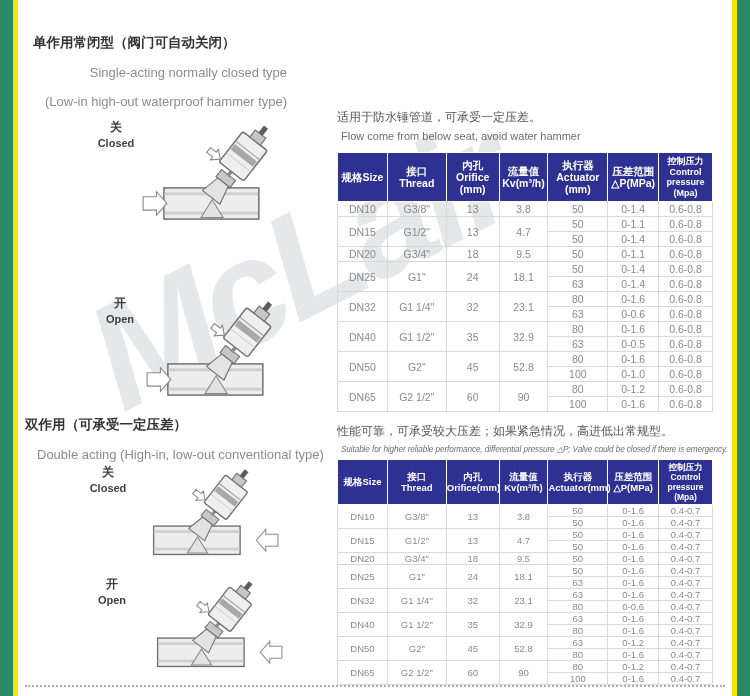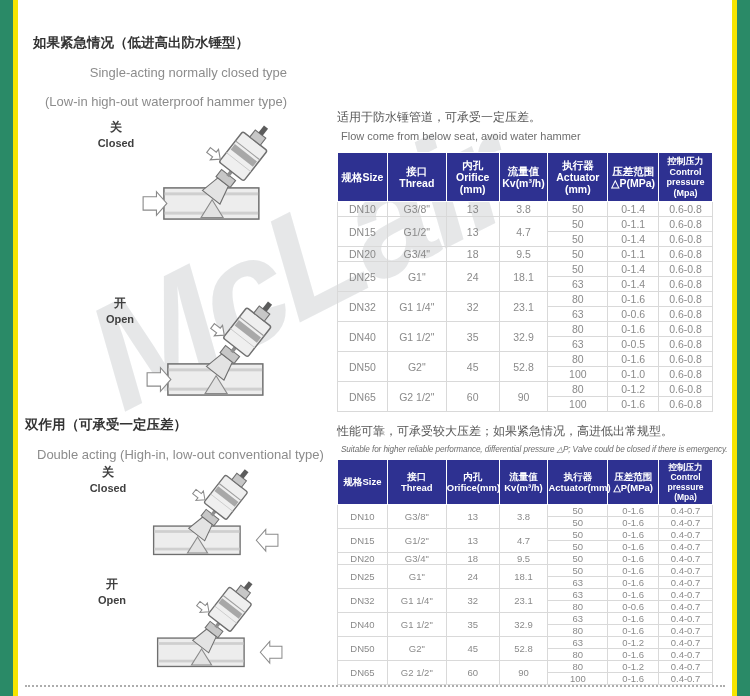--- a/index.html
+++ b/index.html
@@ -93,21 +93,21 @@
           <rect x="-3.5" y="-118" width="7" height="12" fill="#5c5c5c"></rect>
           <polygon points="-42,-50 -32,-50 -32,-55 -22,-46 -32,-37 -32,-42 -42,-42" fill="#ffffff" stroke="#8a8a8a" stroke-width="1.5"></polygon>
         </g>
       </g>
     </defs>
   </svg>
 
   <div class="content">
 
     <div class="sec-title" id="sec1-title">
-      <p class="zh">如果紧急情况（低进高出防水锤型）</p>
+      <p class="zh">单作用常闭型（阀门可自动关闭）</p>
       <p class="en">Single-acting normally closed type</p>
       <p class="en">(Low-in high-out waterproof hammer type)</p>
     </div>
 
     <div class="figure" id="fig1">
       <div class="fig-label">
         <div class="zh">关</div>
         <div class="en">Closed</div>
       </div>
       <svg class="valve-svg" width="165" height="115" viewBox="0 0 222 155">

